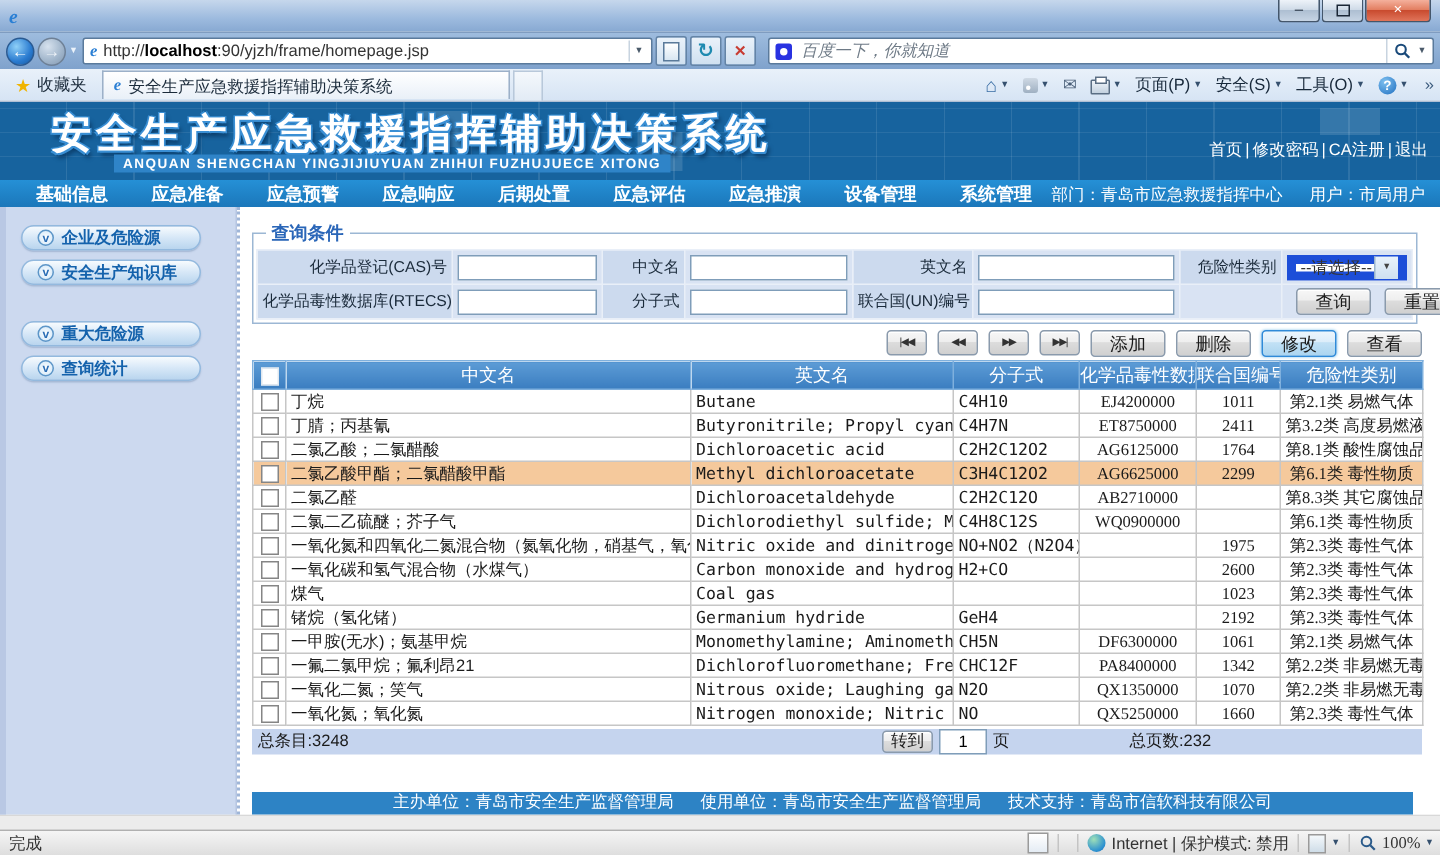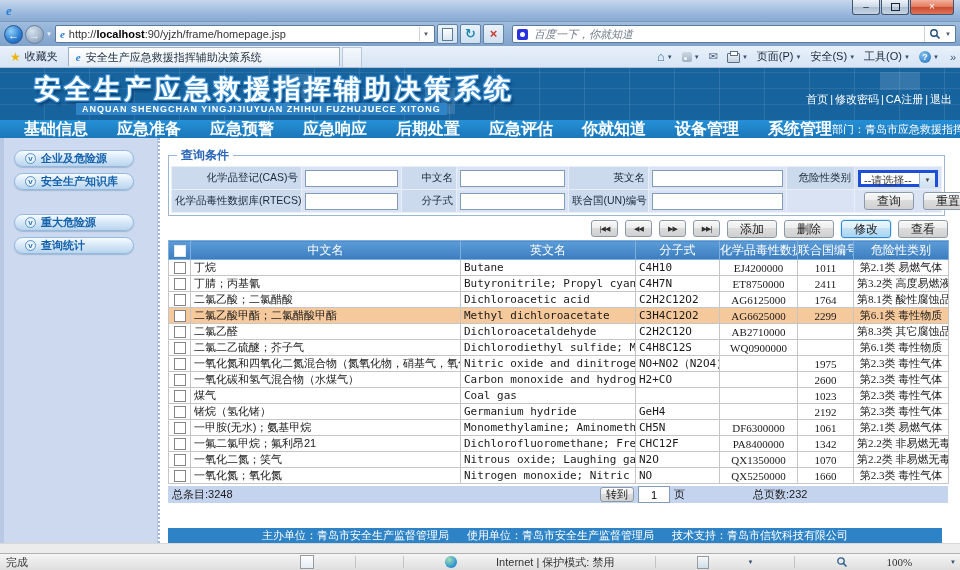--- a/index.html
+++ b/index.html
@@ -74,21 +74,21 @@
   .banner-title{position:absolute;left:34px;top:3px;font-size:27px;font-weight:bold;color:#fff;letter-spacing:3px;white-space:nowrap;
     text-shadow:1px 1px 0 #3a8fd4,-1px -1px 0 #3a8fd4,1px -1px 0 #3a8fd4,-1px 1px 0 #3a8fd4,2px 3px 3px #0a3a66;}
   .banner-pinyin{position:absolute;left:76px;top:35px;font-size:9px;font-weight:bold;color:#fff;letter-spacing:1px;
     background:#2f84c8;padding:1px 6px;white-space:nowrap;}
   .top-links{position:absolute;right:8px;top:24px;color:#fff;font-size:11px;display:flex;}
   .top-links span+span:before{content:" |";margin:0 2px;}
 
   .navbar{height:18px;background:linear-gradient(#2590d6,#1b77ba);display:flex;align-items:center;
     padding-left:24px;box-sizing:border-box;}
   .nav-items{display:flex;gap:29px;}
-  .nav-item{color:#fff;font-size:16px;font-weight:bold;white-space:nowrap;}
+  .nav-item{color:#fff;font-size:12px;font-weight:bold;white-space:nowrap;}
   .nav-right{margin-left:auto;display:flex;gap:18px;color:#fff;font-size:11px;padding-right:10px;white-space:nowrap;}
 
   
   .content{height:405px;display:flex;}
   .sidebar{width:158px;background:#ccd9ef;box-shadow:inset -1px 0 0 #b6c6e2,inset 4px 0 0 #b9c8e4;padding-top:12px;box-sizing:border-box;flex:0 0 auto;}
   .pill{width:120px;height:17px;margin:0 0 6px 14px;border:1px solid #93b9de;border-radius:9px;
     background:linear-gradient(#f7fbfe,#d6e7f7 50%,#b9d5ee);display:flex;align-items:center;
     font-size:11px;font-weight:bold;color:#1462ac;box-sizing:border-box;box-shadow:0 1px 1px rgba(90,120,160,.35);}
   .pill .circ{width:11px;height:11px;border-radius:50%;border:1px solid #5d96c8;background:radial-gradient(#ffffff,#cfe6f8);
     color:#2a6db5;font-size:8px;line-height:10px;text-align:center;margin:0 5px 0 10px;box-sizing:border-box;}
@@ -101,21 +101,21 @@
 
   .main{flex:1;background:#fff;border-left:2px dotted #9fb6d8;display:flex;flex-direction:column;
     padding-left:3px;box-sizing:border-box;min-width:0;}
 
   fieldset.query{margin:9px 18px 0 5px;border:1px solid #9cb7d4;padding:2px;position:relative;}
   fieldset.query legend{color:#2a66b8;font-weight:bold;font-size:12px;padding:0 4px;margin-left:6px;}
   .qtable{width:100%;border-collapse:collapse;table-layout:fixed;background:#d9e3f3;}
   .qtable td{height:23px;border:1px solid #e9eff8;padding:0 3px;box-sizing:border-box;}
   .qtable td.lbl{background:#ccdaee;text-align:right;font-size:10.5px;color:#1a2a3a;white-space:nowrap;overflow:hidden;}
   .qtable input{width:100%;height:17px;border:1px solid #7f9db9;box-sizing:border-box;font-size:11px;padding:0 2px;}
-  .combo{height:17px;background:#fff;border:3px solid #1d4ed8;display:flex;align-items:flex-start;box-sizing:border-box;}
+  .combo{height:17px;background:#fff;border:6px solid #1d4ed8;display:flex;align-items:center;box-sizing:border-box;}
   .combo .cv{flex:1;font-size:11px;color:#333;padding-left:3px;white-space:nowrap;overflow:hidden;}
   .combo .ca{width:15px;height:15px;background:linear-gradient(#e8f2fb,#cfe0f0);border-left:1px solid #9ab4cc;
     text-align:center;font-size:6px;line-height:15px;color:#444;}
   .btn{display:inline-block;height:18px;line-height:16px;padding:0 10px;text-align:center;font-size:12px;color:#1a1a1a;
     border:1px solid #8a9aac;border-radius:3px;background:linear-gradient(#f7f7f7,#eeeeee 45%,#dddddd 46%,#d0d0d0);
     box-shadow:inset 0 1px 0 #fff;box-sizing:border-box;white-space:nowrap;}
   .btn.focused{border-color:#2f8ad8;background:linear-gradient(#ecf6fd,#dcedfa 45%,#c2e1f5 46%,#abd5f0);
     box-shadow:0 0 2px #7fc0ea;}
   .qbtns{text-align:right;white-space:nowrap;}
   .qbtns .btn{margin-left:6px;padding:0 12px;}
@@ -131,35 +131,35 @@
     white-space:nowrap;overflow:hidden;background:#fff;}
   td.c-en,td.c-f,td.c-r{font-family:"DejaVu Sans Mono",monospace;font-size:10px;}
   td.c-r,td.c-u,td.c-h{text-align:center;font-family:Liberation Serif, serif;}
   tr.selected td{background:#f5c99c;}
   .chk{display:inline-block;width:10px;height:10px;background:#fff;border:1px solid #858585;vertical-align:middle;}
   th .chk{border-color:#e0e8f0;}
 
   .pagerbar{width:780px;margin:2px 0 0 5px;height:17px;background:#c5d4ee;position:relative;
     font-size:11px;color:#1a1a1a;line-height:17px;}
   .pb-total{padding-left:4px;}
-  .pb-goto{position:absolute;left:432px;top:0;display:flex;align-items:center;gap:4px;height:17px;}
+  .pb-goto{position:absolute;left:420px;top:0;display:flex;align-items:center;gap:4px;height:17px;}
   .pb-goto .btn{height:15px;line-height:13px;padding:0 5px;font-size:11px;}
   .page-input{width:26px;height:13px;border:1px solid #7f9db9;font-size:11px;text-align:center;}
   .pb-pages{position:absolute;left:585px;top:0;}
 
   .app-footer{margin:auto 18px 0 5px;height:15px;background:#2d83c5;color:#fff;font-size:11px;line-height:15px;
     display:flex;justify-content:center;gap:18px;white-space:nowrap;}
 
   .graystrip{height:10px;background:#ececec;border-top:1px solid #d8d8d8;box-sizing:border-box;}
 
   
   .statusbar{height:17px;background:linear-gradient(#f5f5f5,#dedede);border-top:1px solid #b0b0b0;
     display:flex;align-items:center;font-size:11px;color:#333;box-sizing:border-box;}
   .sb-left{padding-left:6px;}
-  .sb-right{margin-left:auto;display:flex;align-items:center;padding-right:4px;gap:35px;}
+  .sb-right{margin-left:auto;display:flex;align-items:center;padding-right:4px;}
   .sb-sep{width:1px;height:12px;background:#c4c4c4;margin:0 6px;}
   .sb-box{width:12px;height:12px;border:1px solid #9a9a9a;background:linear-gradient(#fff,#e4ecf4);}
   .globe{width:12px;height:12px;border-radius:50%;background:radial-gradient(circle at 35% 30%,#9fe0b8,#2a8fd0 70%,#1a5a9a);margin-right:4px;}
   .sb-zone{white-space:nowrap;}
   .sb-flag{width:10px;height:11px;border:1px solid #9a9a9a;background:linear-gradient(#f4f8fb,#cfdde8);}
   .magsvg{display:block;}
 </style>
 </head>
 <body>
 
@@ -260,21 +260,21 @@
 </div>
 
 <div class="navbar">
   <div class="nav-items">
       <span class="nav-item">基础信息</span>
       <span class="nav-item">应急准备</span>
       <span class="nav-item">应急预警</span>
       <span class="nav-item">应急响应</span>
       <span class="nav-item">后期处置</span>
       <span class="nav-item">应急评估</span>
-      <span class="nav-item">你就知道</span>
+      <span class="nav-item">应急推演</span>
       <span class="nav-item">设备管理</span>
       <span class="nav-item">系统管理</span>
     </div>
   <div class="nav-right">
     <span>部门：青岛市应急救援指挥中心</span>
     <span>用户：市局用户</span>
   </div>
 </div>
 
 <div class="content">

